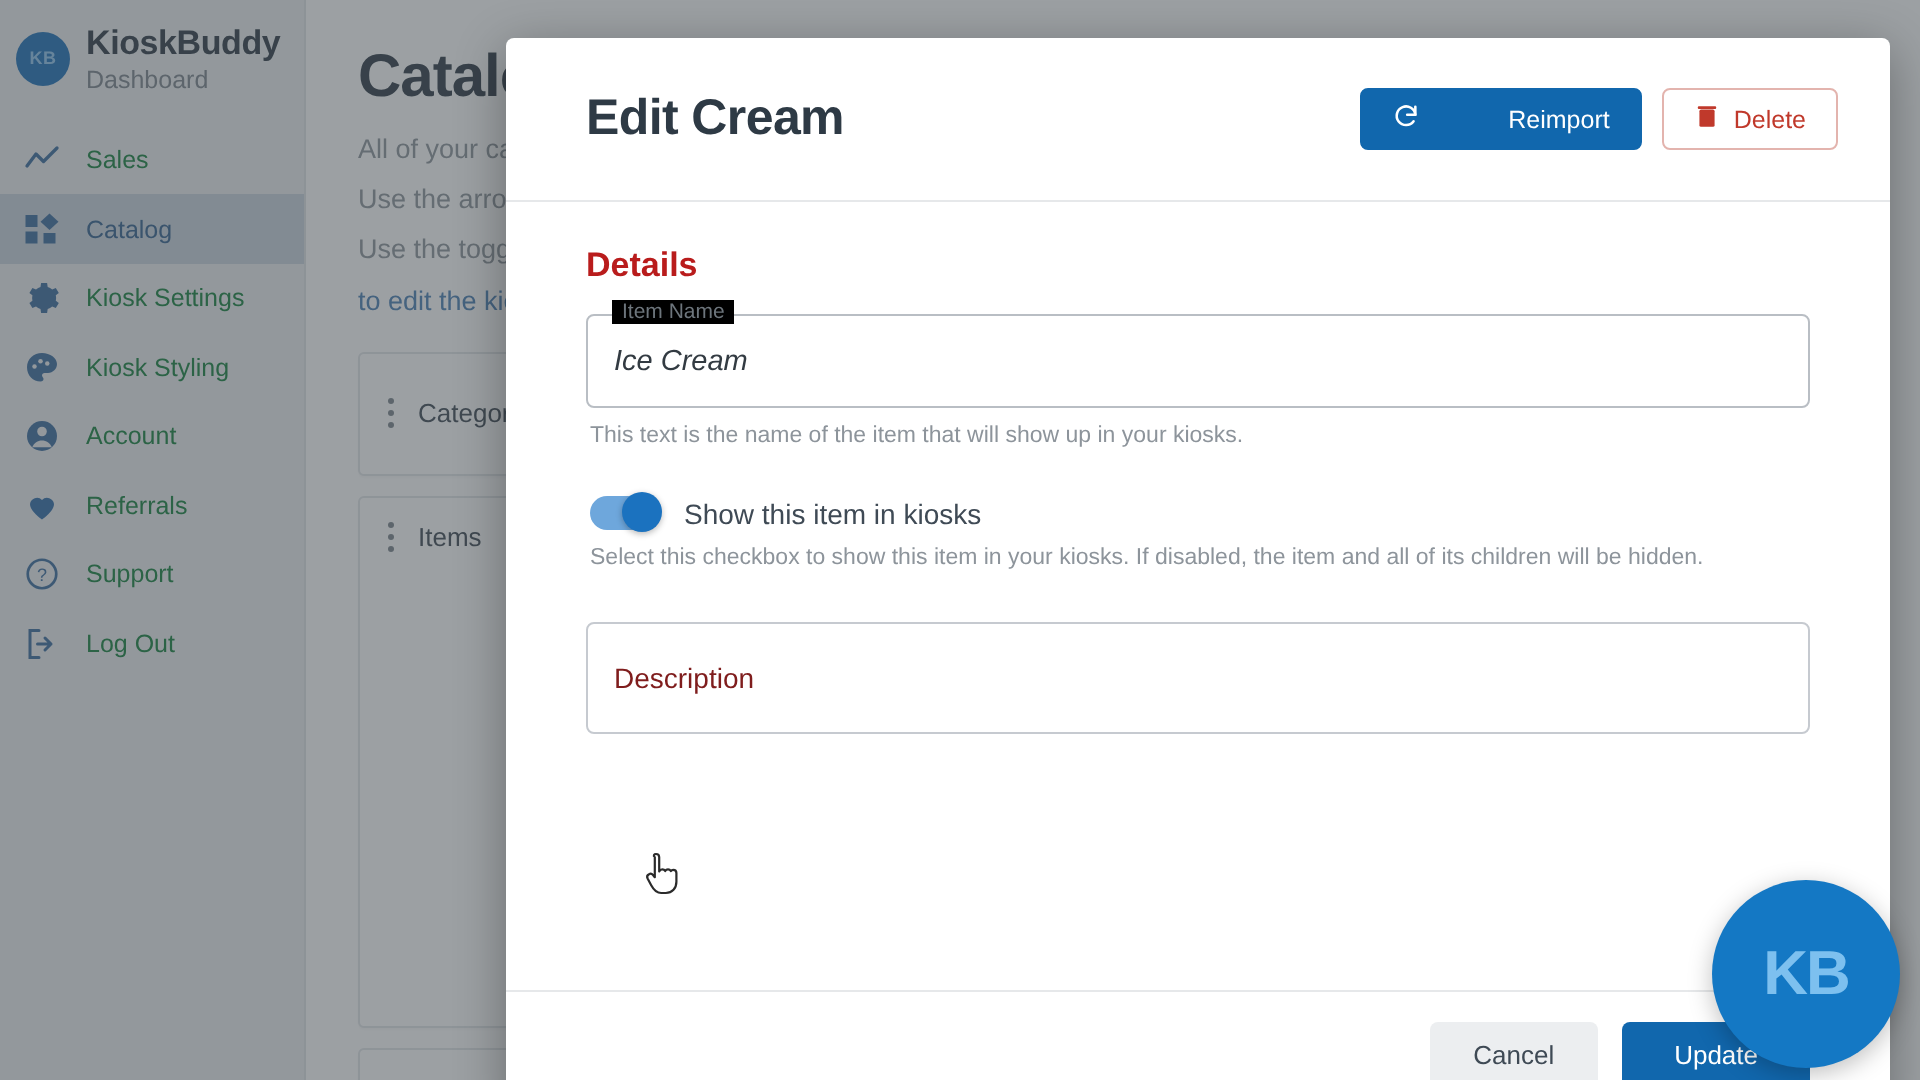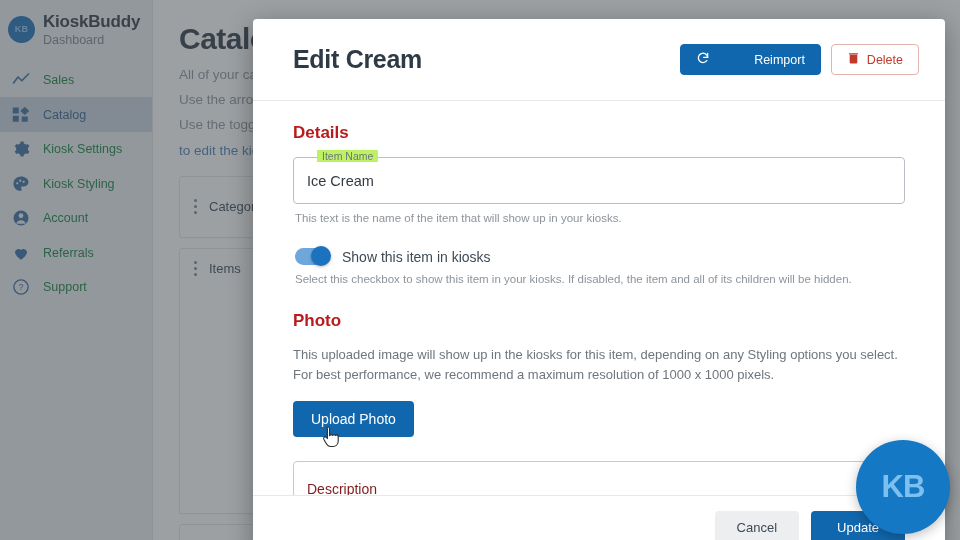--- a/index.html
+++ b/index.html
@@ -92,24 +92,24 @@
   .btn-danger-outline { background: #fff; color: #c0392b; border: 1px solid #e3b4ae; }
 
   .modal-body { flex: 1; padding: 22px 40px 0 40px; overflow: hidden; position: relative; }
 
   .sec-title { font-size: 17px; font-weight: bold; color: #b91c1c; margin: 0 0 14px 0; }
 
   .field-wrap { position: relative; margin-bottom: 6px; }
   .field-box {
     border: 1px solid #b9bec4; border-radius: 4px;
     height: 47px; display: flex; align-items: center; padding: 0 13px;
-    font-size: 14.5px; color: #333b42; background: #fff;
+    font-size: 14.5px; color: #333b42; background: #fff; font-style: italic;
   }
   .field-legend {
-    position: absolute; top: -7px; left: 24px; background: #bef264;
+    position: absolute; top: -7px; left: 13px; background: #000000;
     padding: 0 5px; font-size: 10.5px; color: #6d757c;
   }
   .help { font-size: 11.5px; color: #8d949b; margin: 0 0 0 2px; line-height: 1.4; }
 
   .toggle-row { display: flex; align-items: center; gap: 12px; margin: 22px 0 6px 2px; }
   .toggle {
     width: 35px; height: 17px; border-radius: 9px;
     background: #6ea7dc; position: relative; cursor: pointer; flex: 0 0 35px;
   }
   .toggle .knob {
@@ -246,20 +246,29 @@
         <div class="nav-item">
           <span class="ico">
             <svg width="18" height="18" viewBox="0 0 24 24">
               <circle cx="12" cy="12" r="9.5" fill="none" stroke="#3a6b9e" stroke-width="1.8"></circle>
               <text x="12" y="16.5" font-size="12" fill="#3a6b9e" text-anchor="middle" font-family="Liberation Sans">?</text>
             </svg>
           </span>
           <span class="label">Support</span>
         </div>
 
+        <div class="nav-item">
+          <span class="ico">
+            <svg width="18" height="18" viewBox="0 0 24 24">
+              <path d="M10 3H4v18h6" fill="none" stroke="#3a6b9e" stroke-width="2" stroke-linecap="round"></path>
+              <path d="M14 8l4 4-4 4M18 12H9" fill="none" stroke="#3a6b9e" stroke-width="2" stroke-linecap="round" stroke-linejoin="round"></path>
+            </svg>
+          </span>
+          <span class="label">Log Out</span>
+        </div>
 
       </div>
     </div>
 
     <div class="content">
       <h1>Catalog</h1>
       <p>All of your categories, items, and modifiers.</p>
       <p>Use the arrows to reorder your items.</p>
       <p>Use the toggles to show or hide items.</p>
       <p class="link-line">to edit the kiosk, click here now</p>
@@ -331,25 +340,20 @@
       <p class="help">This text is the name of the item that will show up in your kiosks.</p>
 
       <div class="toggle-row">
         <div class="toggle">
             <span class="knob"></span>
           </div>
         <span class="toggle-label">Show this item in kiosks</span>
       </div>
       <p class="help">Select this checkbox to show this item in your kiosks. If disabled, the item and all of its children will be hidden.</p>
 
-      <div class="photo-sec">
-        <h2 class="sec-title">Photo</h2>
-        <p class="photo-desc">This uploaded image will show up in the kiosks for this item, depending on any Styling options you select. For best performance, we recommend a maximum resolution of 1000 x 1000 pixels.</p>
-        <button class="upload-btn">Upload Photo</button>
-      </div>
 
       <div class="desc-field">Description</div>
 
       <div class="modal-foot">
         <button class="btn-cancel">Cancel</button>
         <button class="btn-update">Update</button>
       </div>
     </div>
   </div>
 

